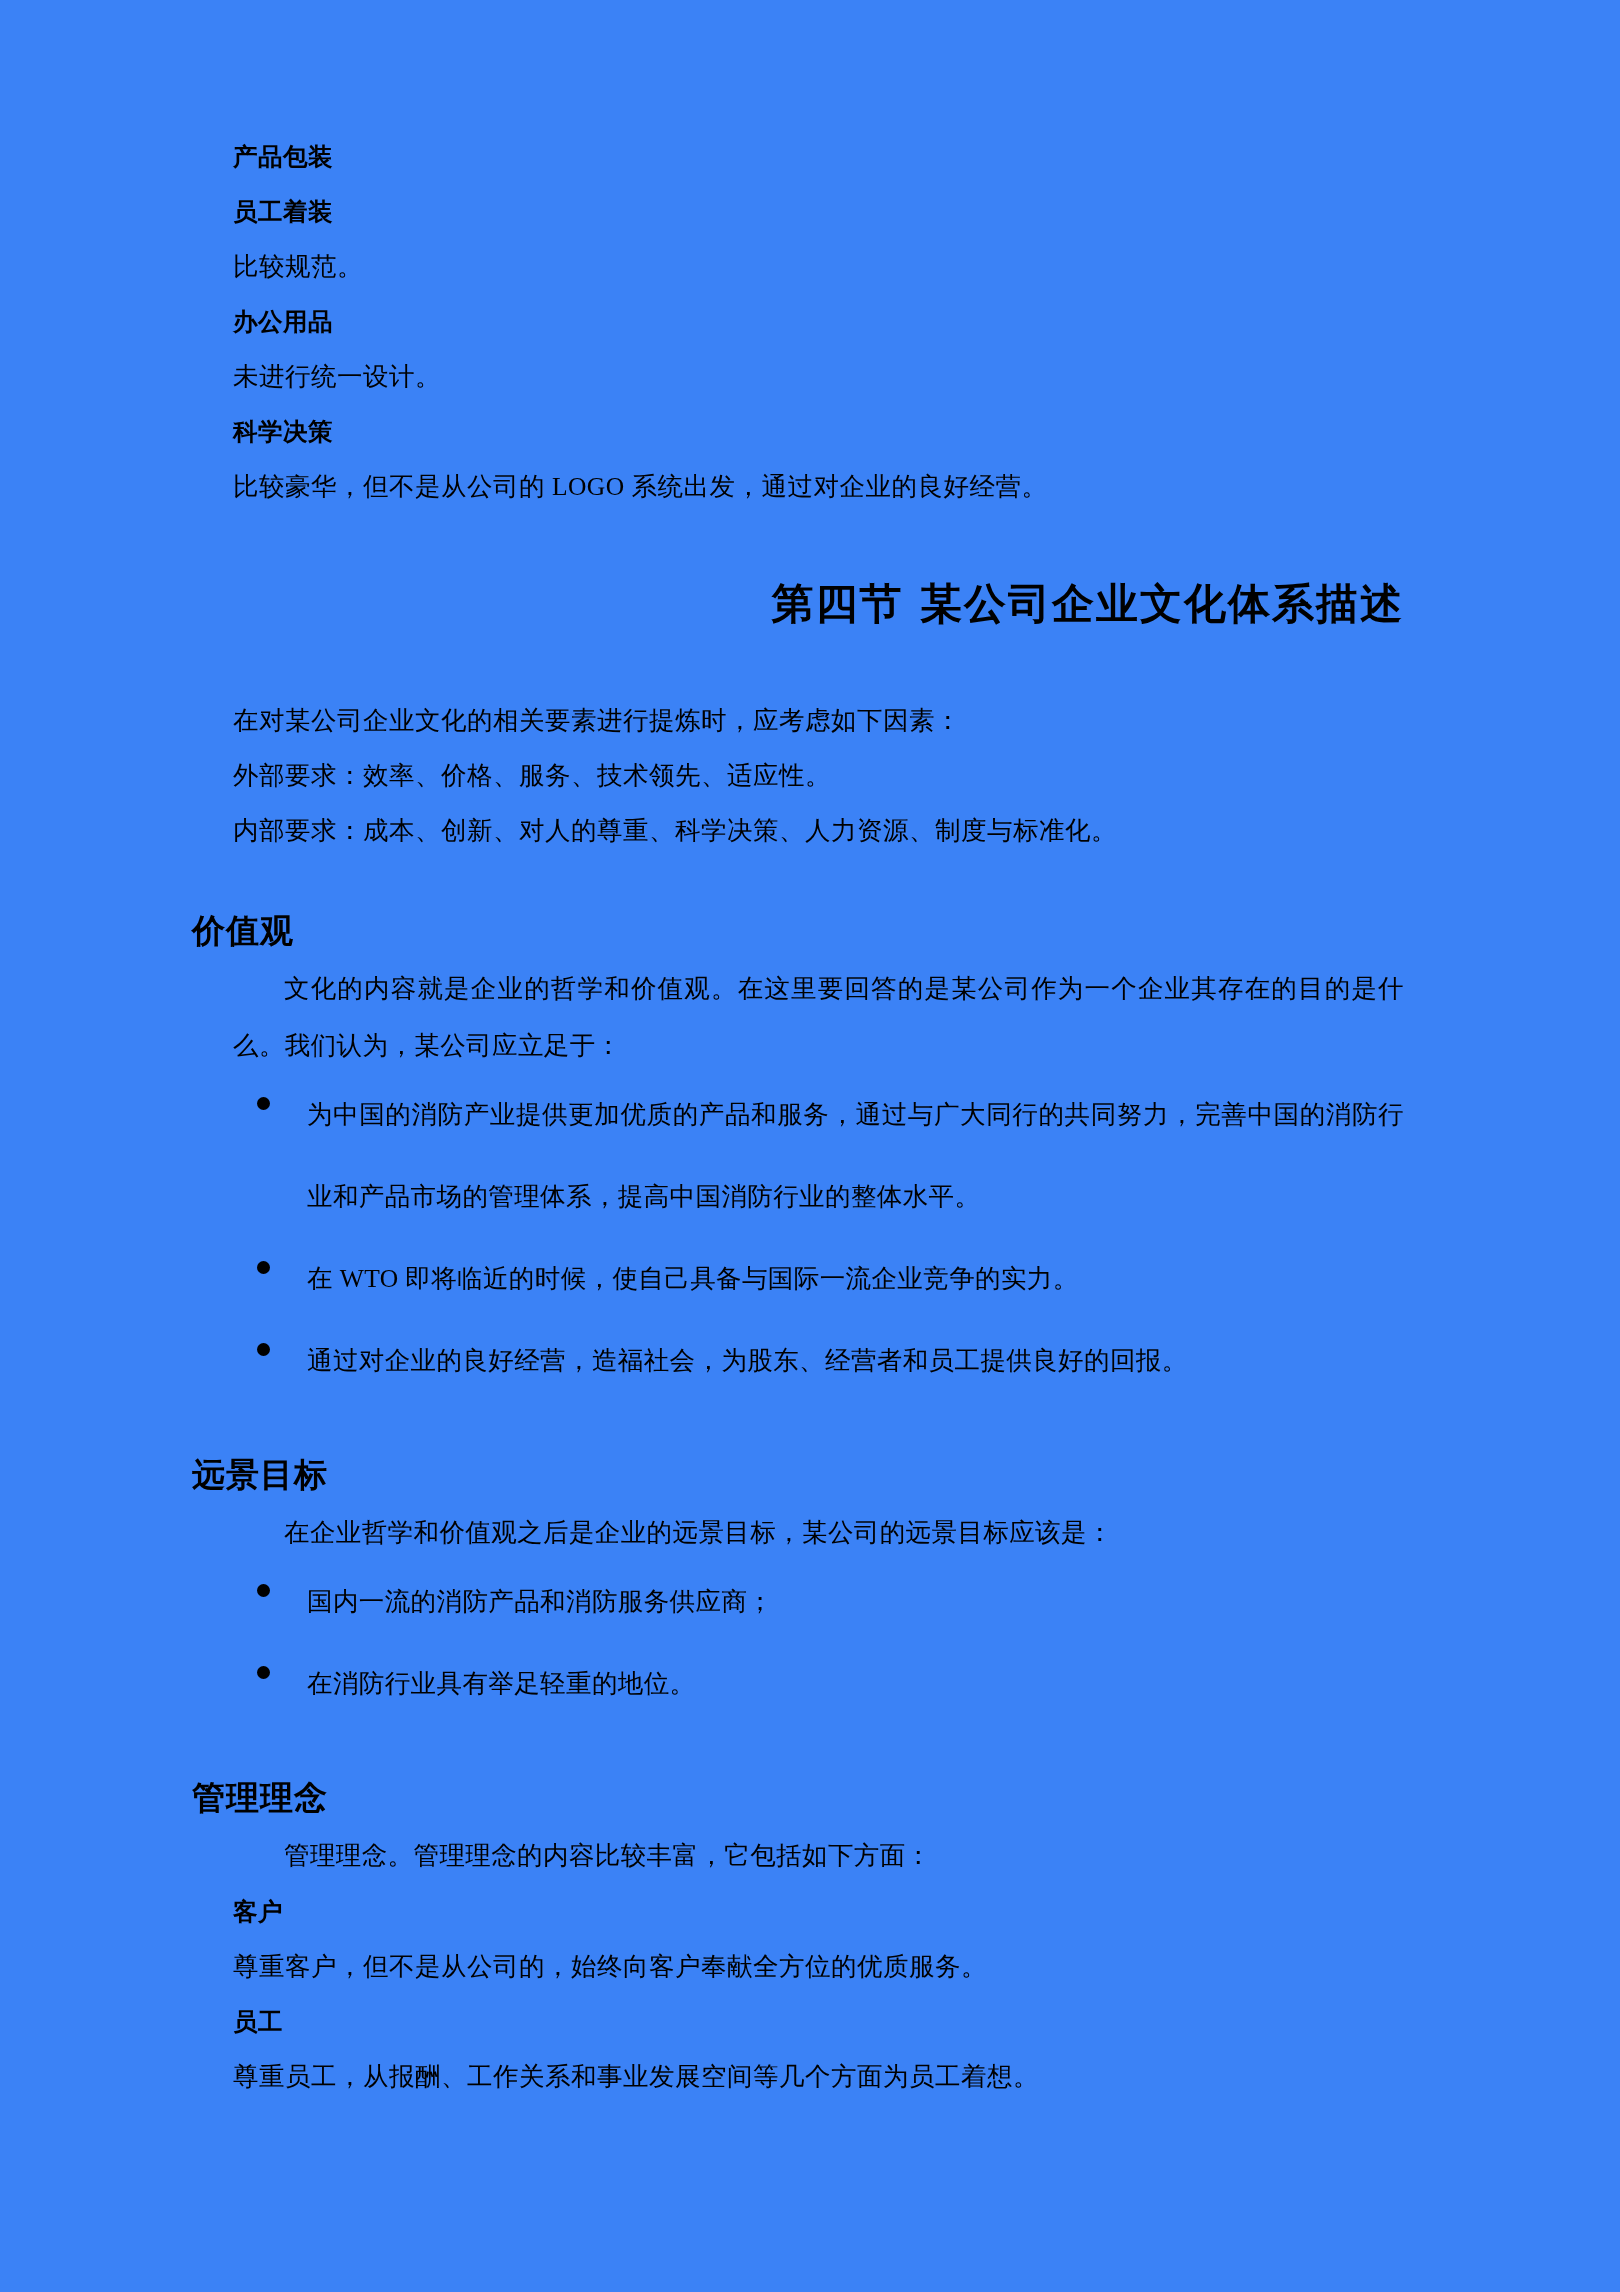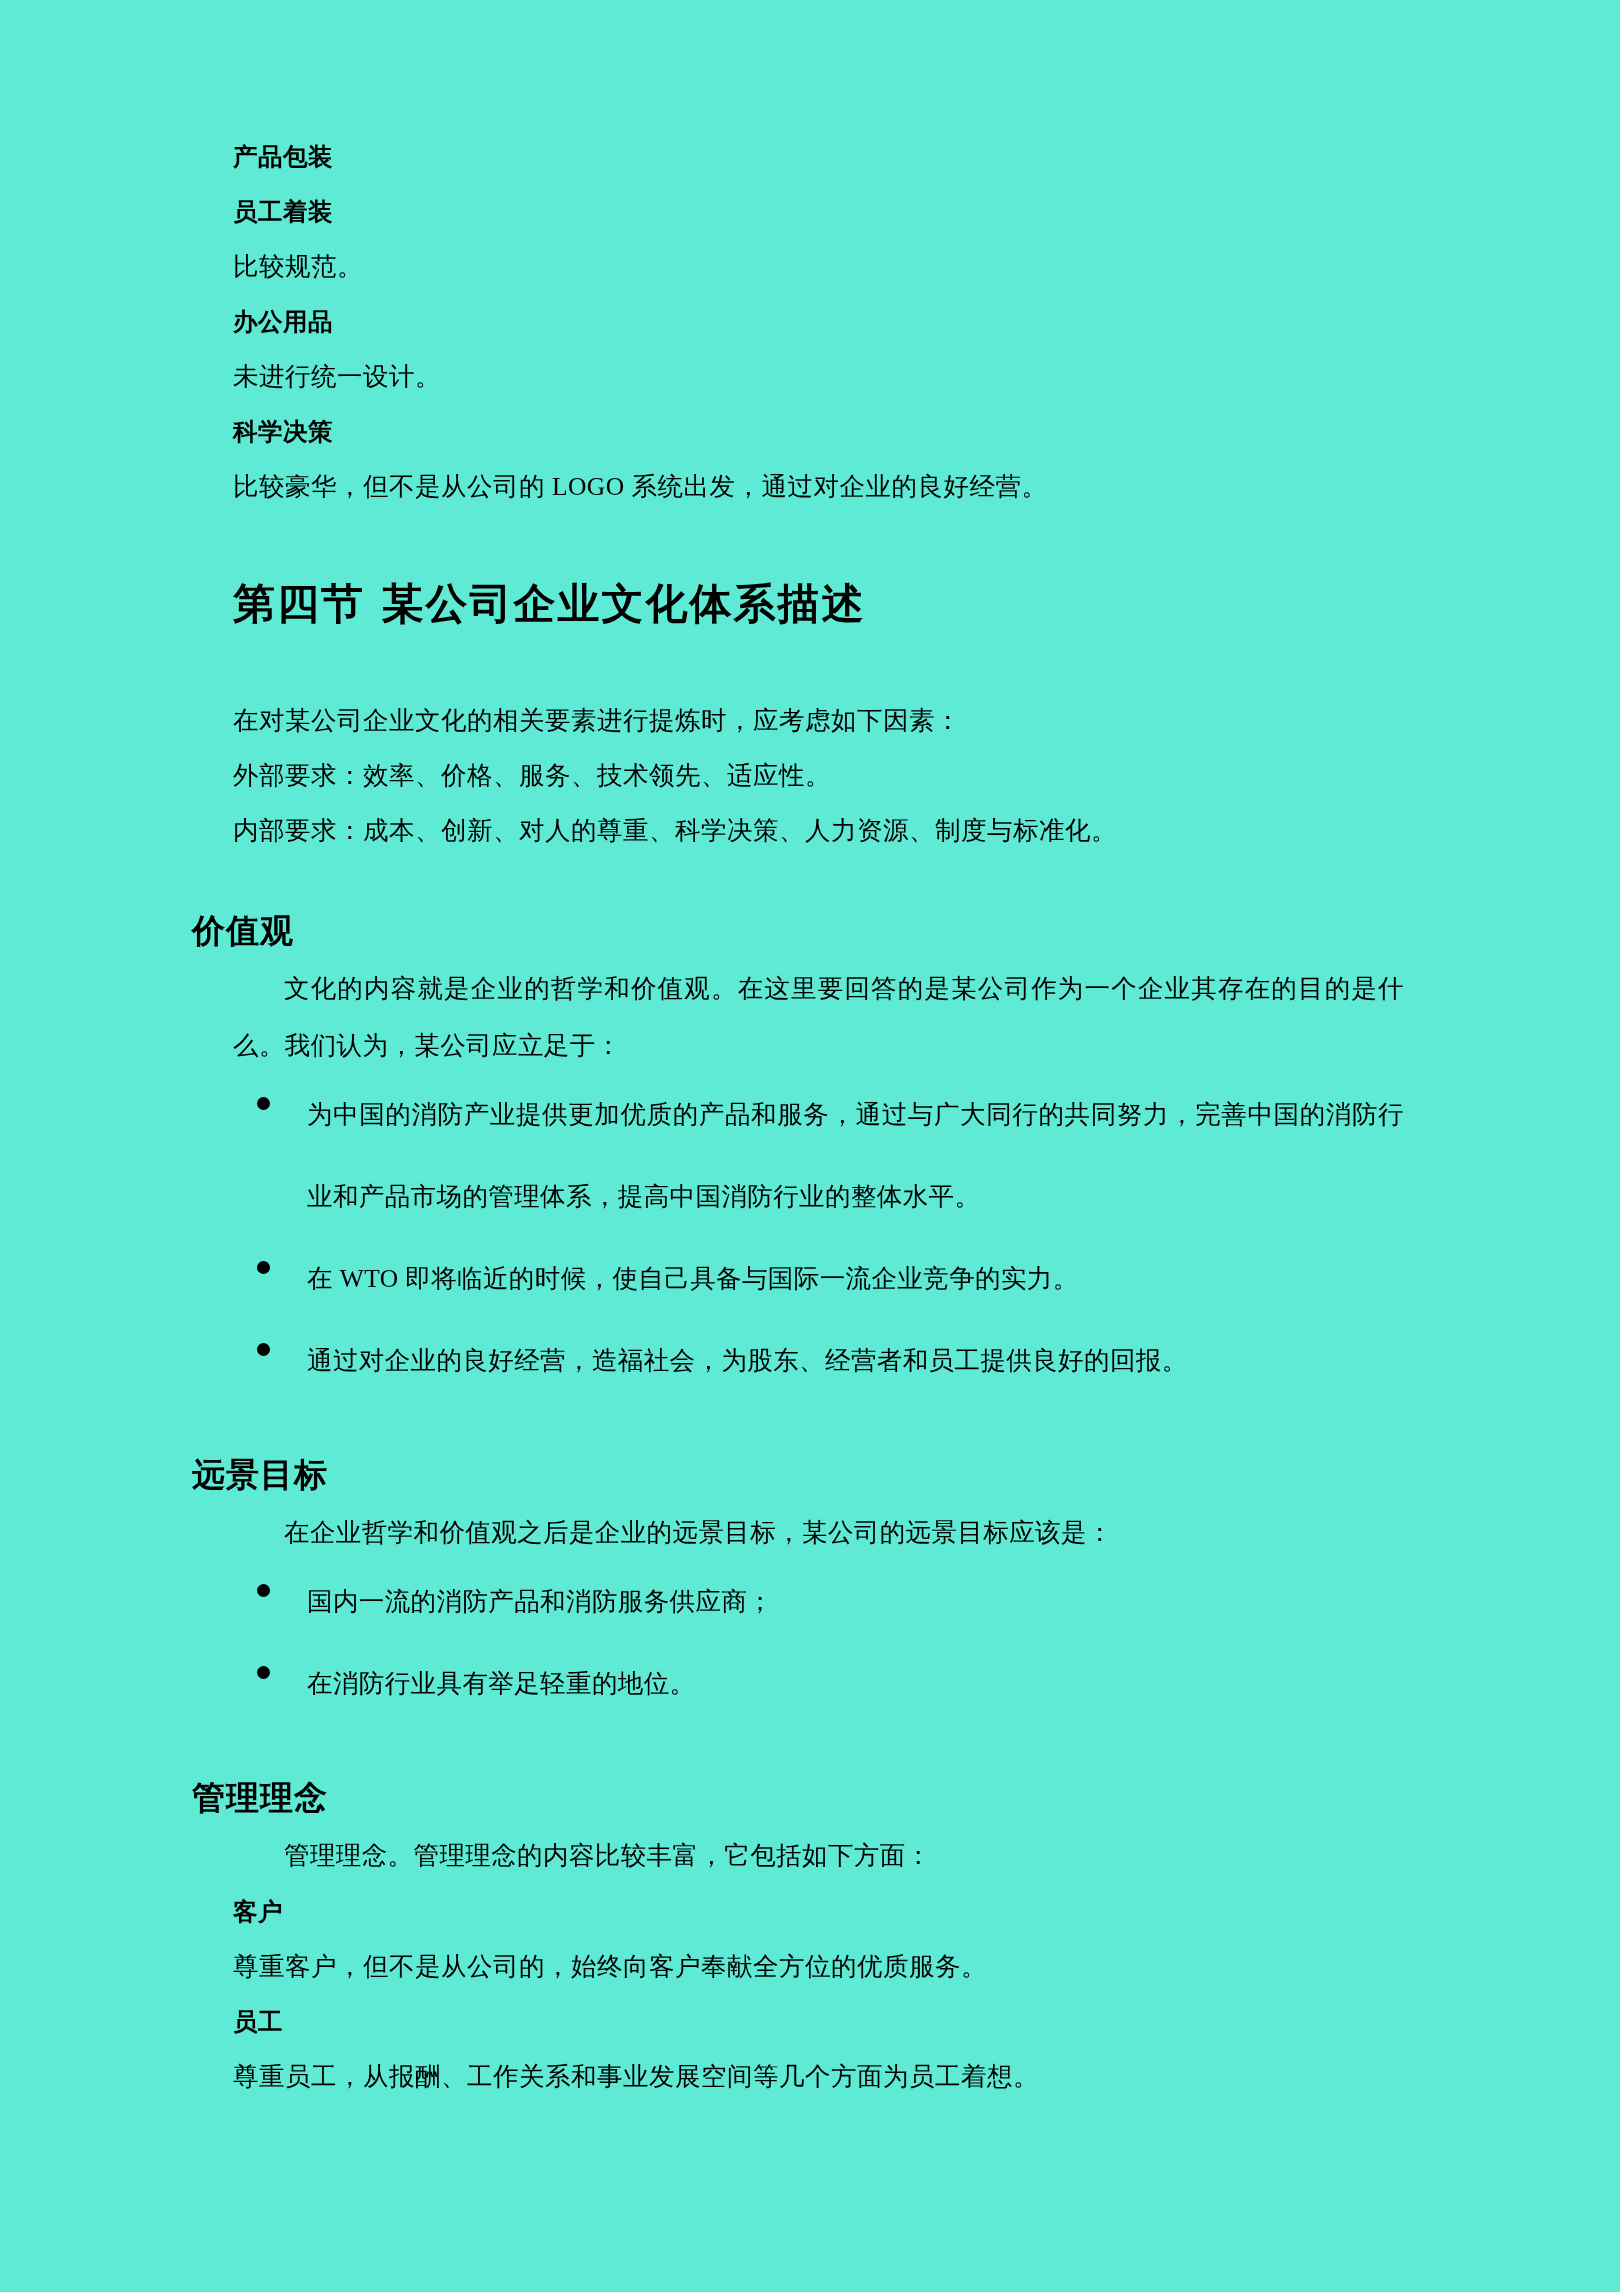--- a/index.html
+++ b/index.html
@@ -9,21 +9,21 @@
   }
   body {
     font-family: "Liberation Serif", "DejaVu Serif", serif;
     color: #000000;
   }
   .page {
     position: relative;
     width: 1620px;
     height: 2293px;
     margin: 0 auto;
-    background: #5eead4;
+    background: #3b82f6;
     box-sizing: border-box;
     overflow: hidden;
   }
   .content {
     position: absolute;
     left: 233px;
     top: 129px;
     width: 1171px;
   }
 
@@ -43,21 +43,21 @@
     margin: 0;
     padding: 0;
     letter-spacing: 0.5px;
   }
 
   
   .section-title {
     font-family: "DejaVu Sans", "Liberation Sans", sans-serif;
     font-weight: bold;
     font-size: 42px;
-    text-align: left;
+    text-align: right;
     letter-spacing: 2px;
     margin: 0;
     padding: 0;
     line-height: 61px;
   }
   .title-wrap {
     margin-top: 59px;
     margin-bottom: 59px;
   }
 

